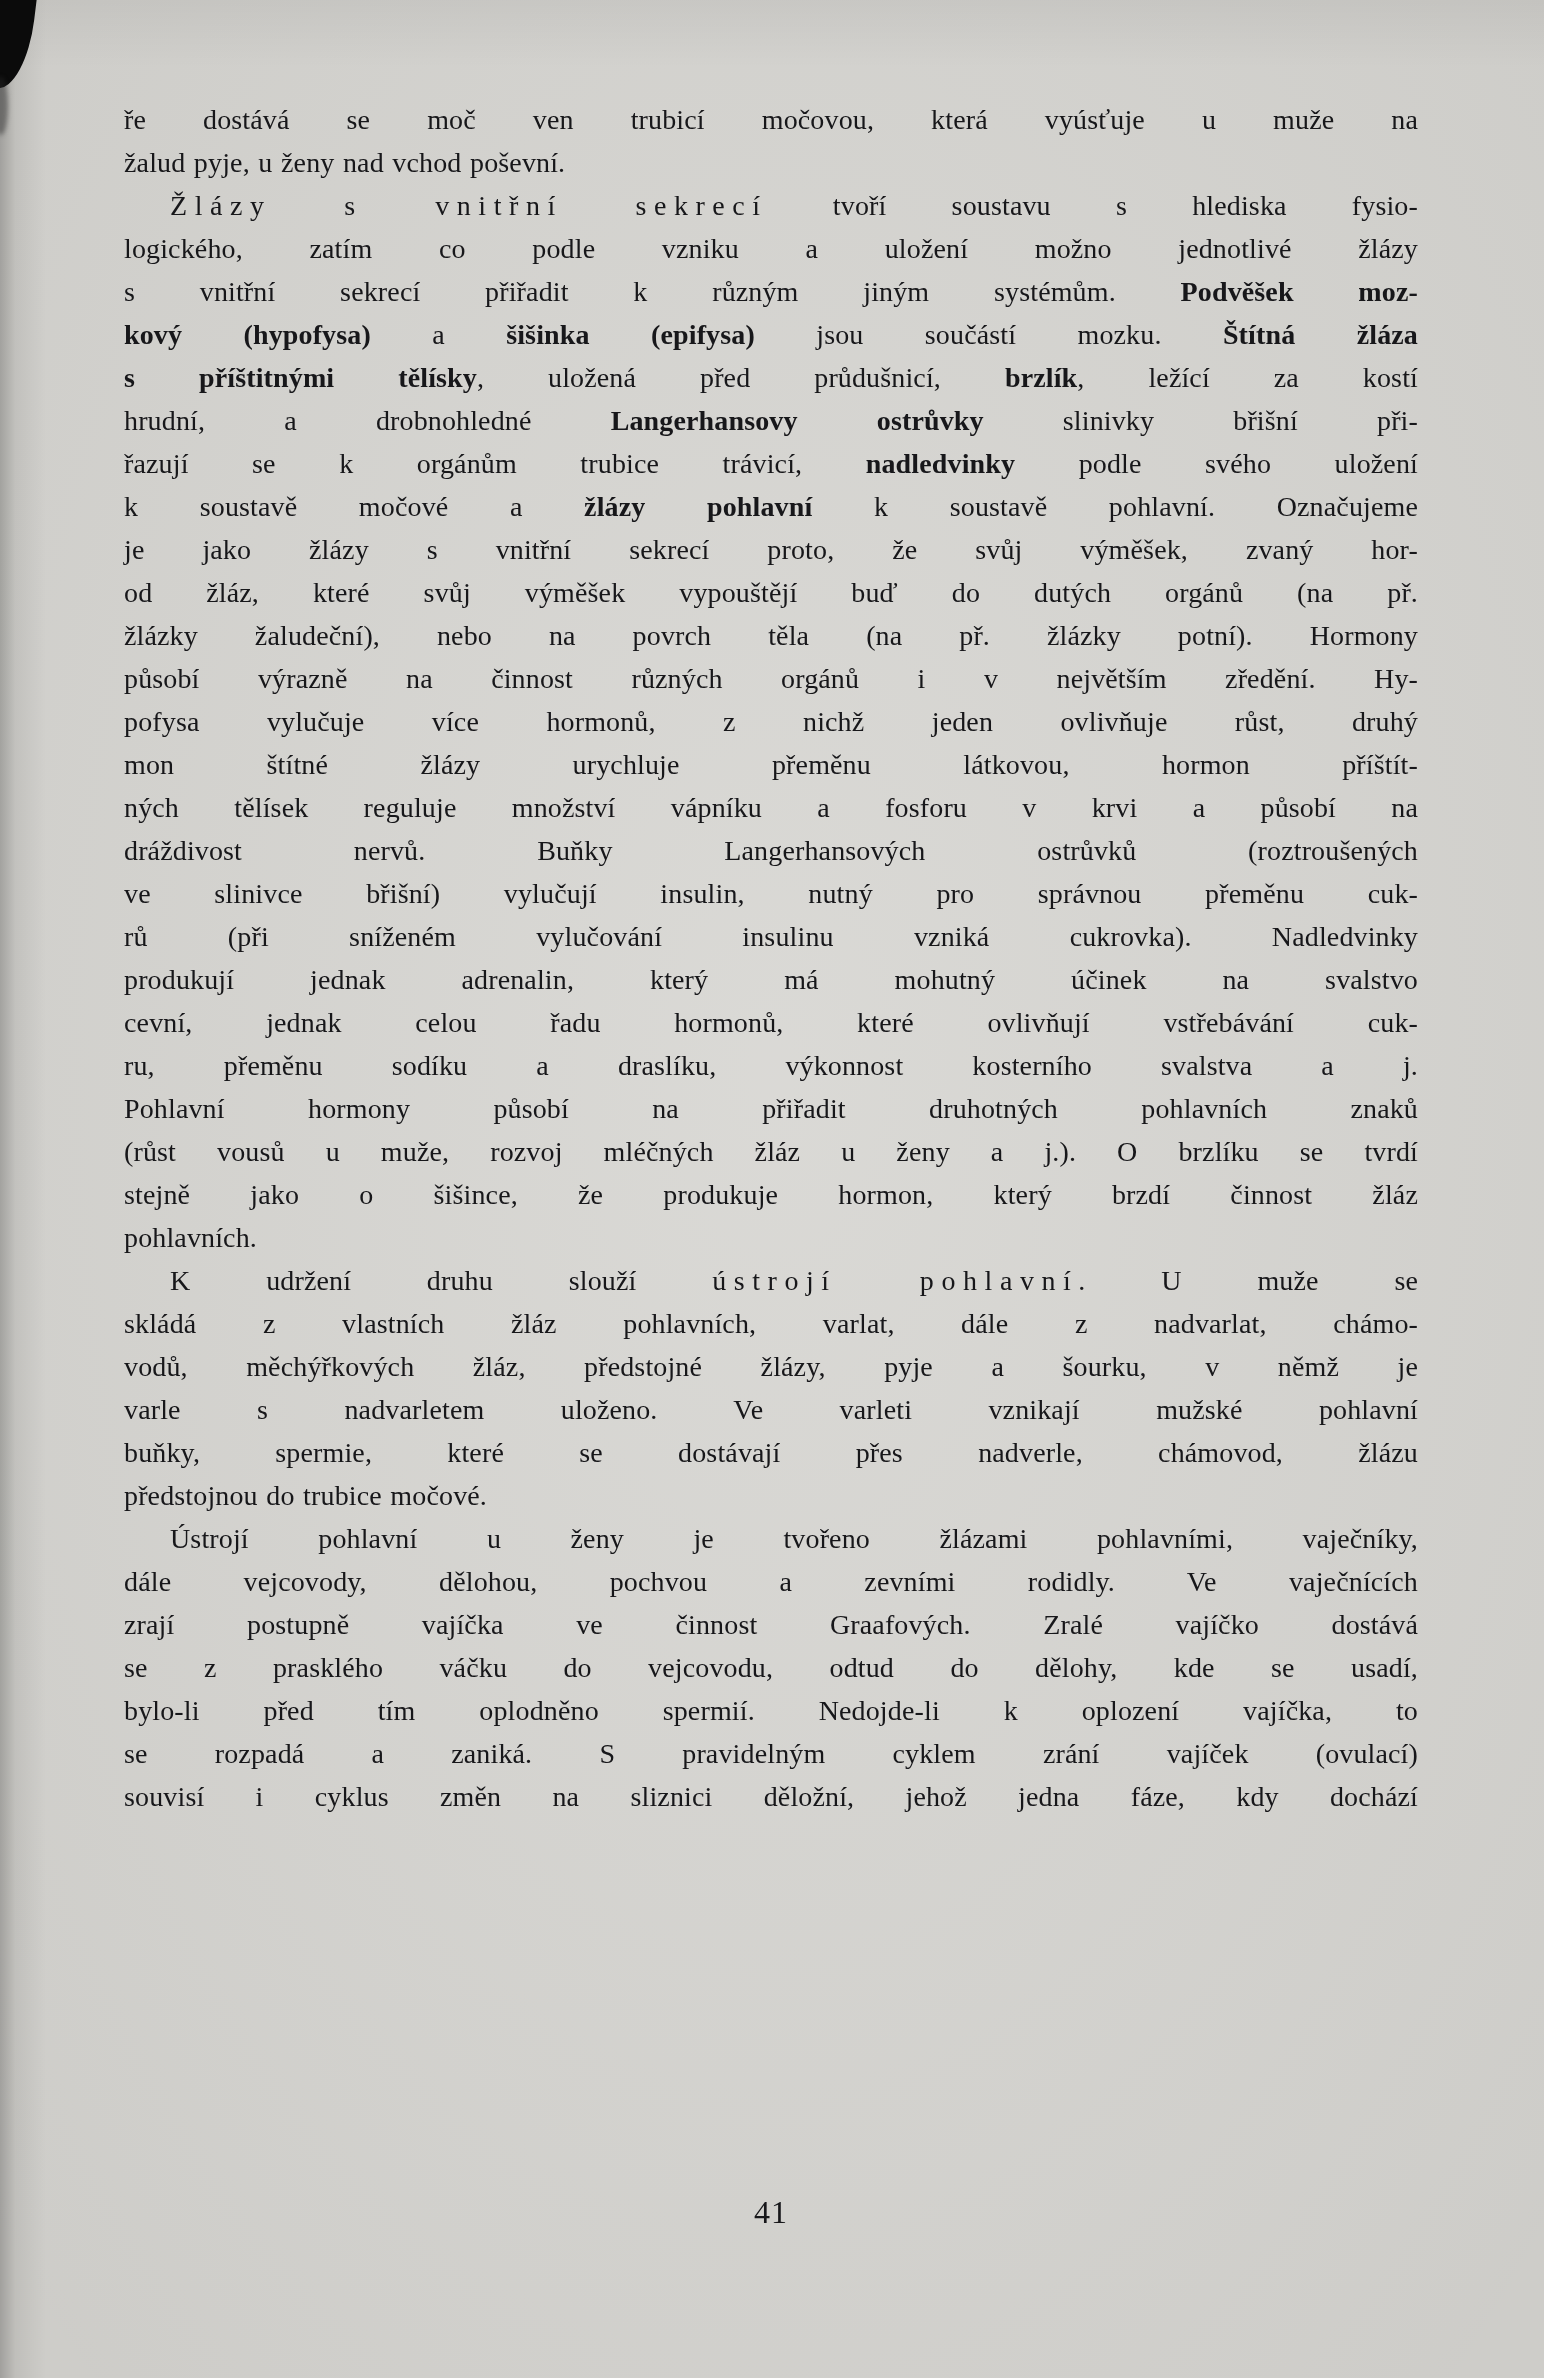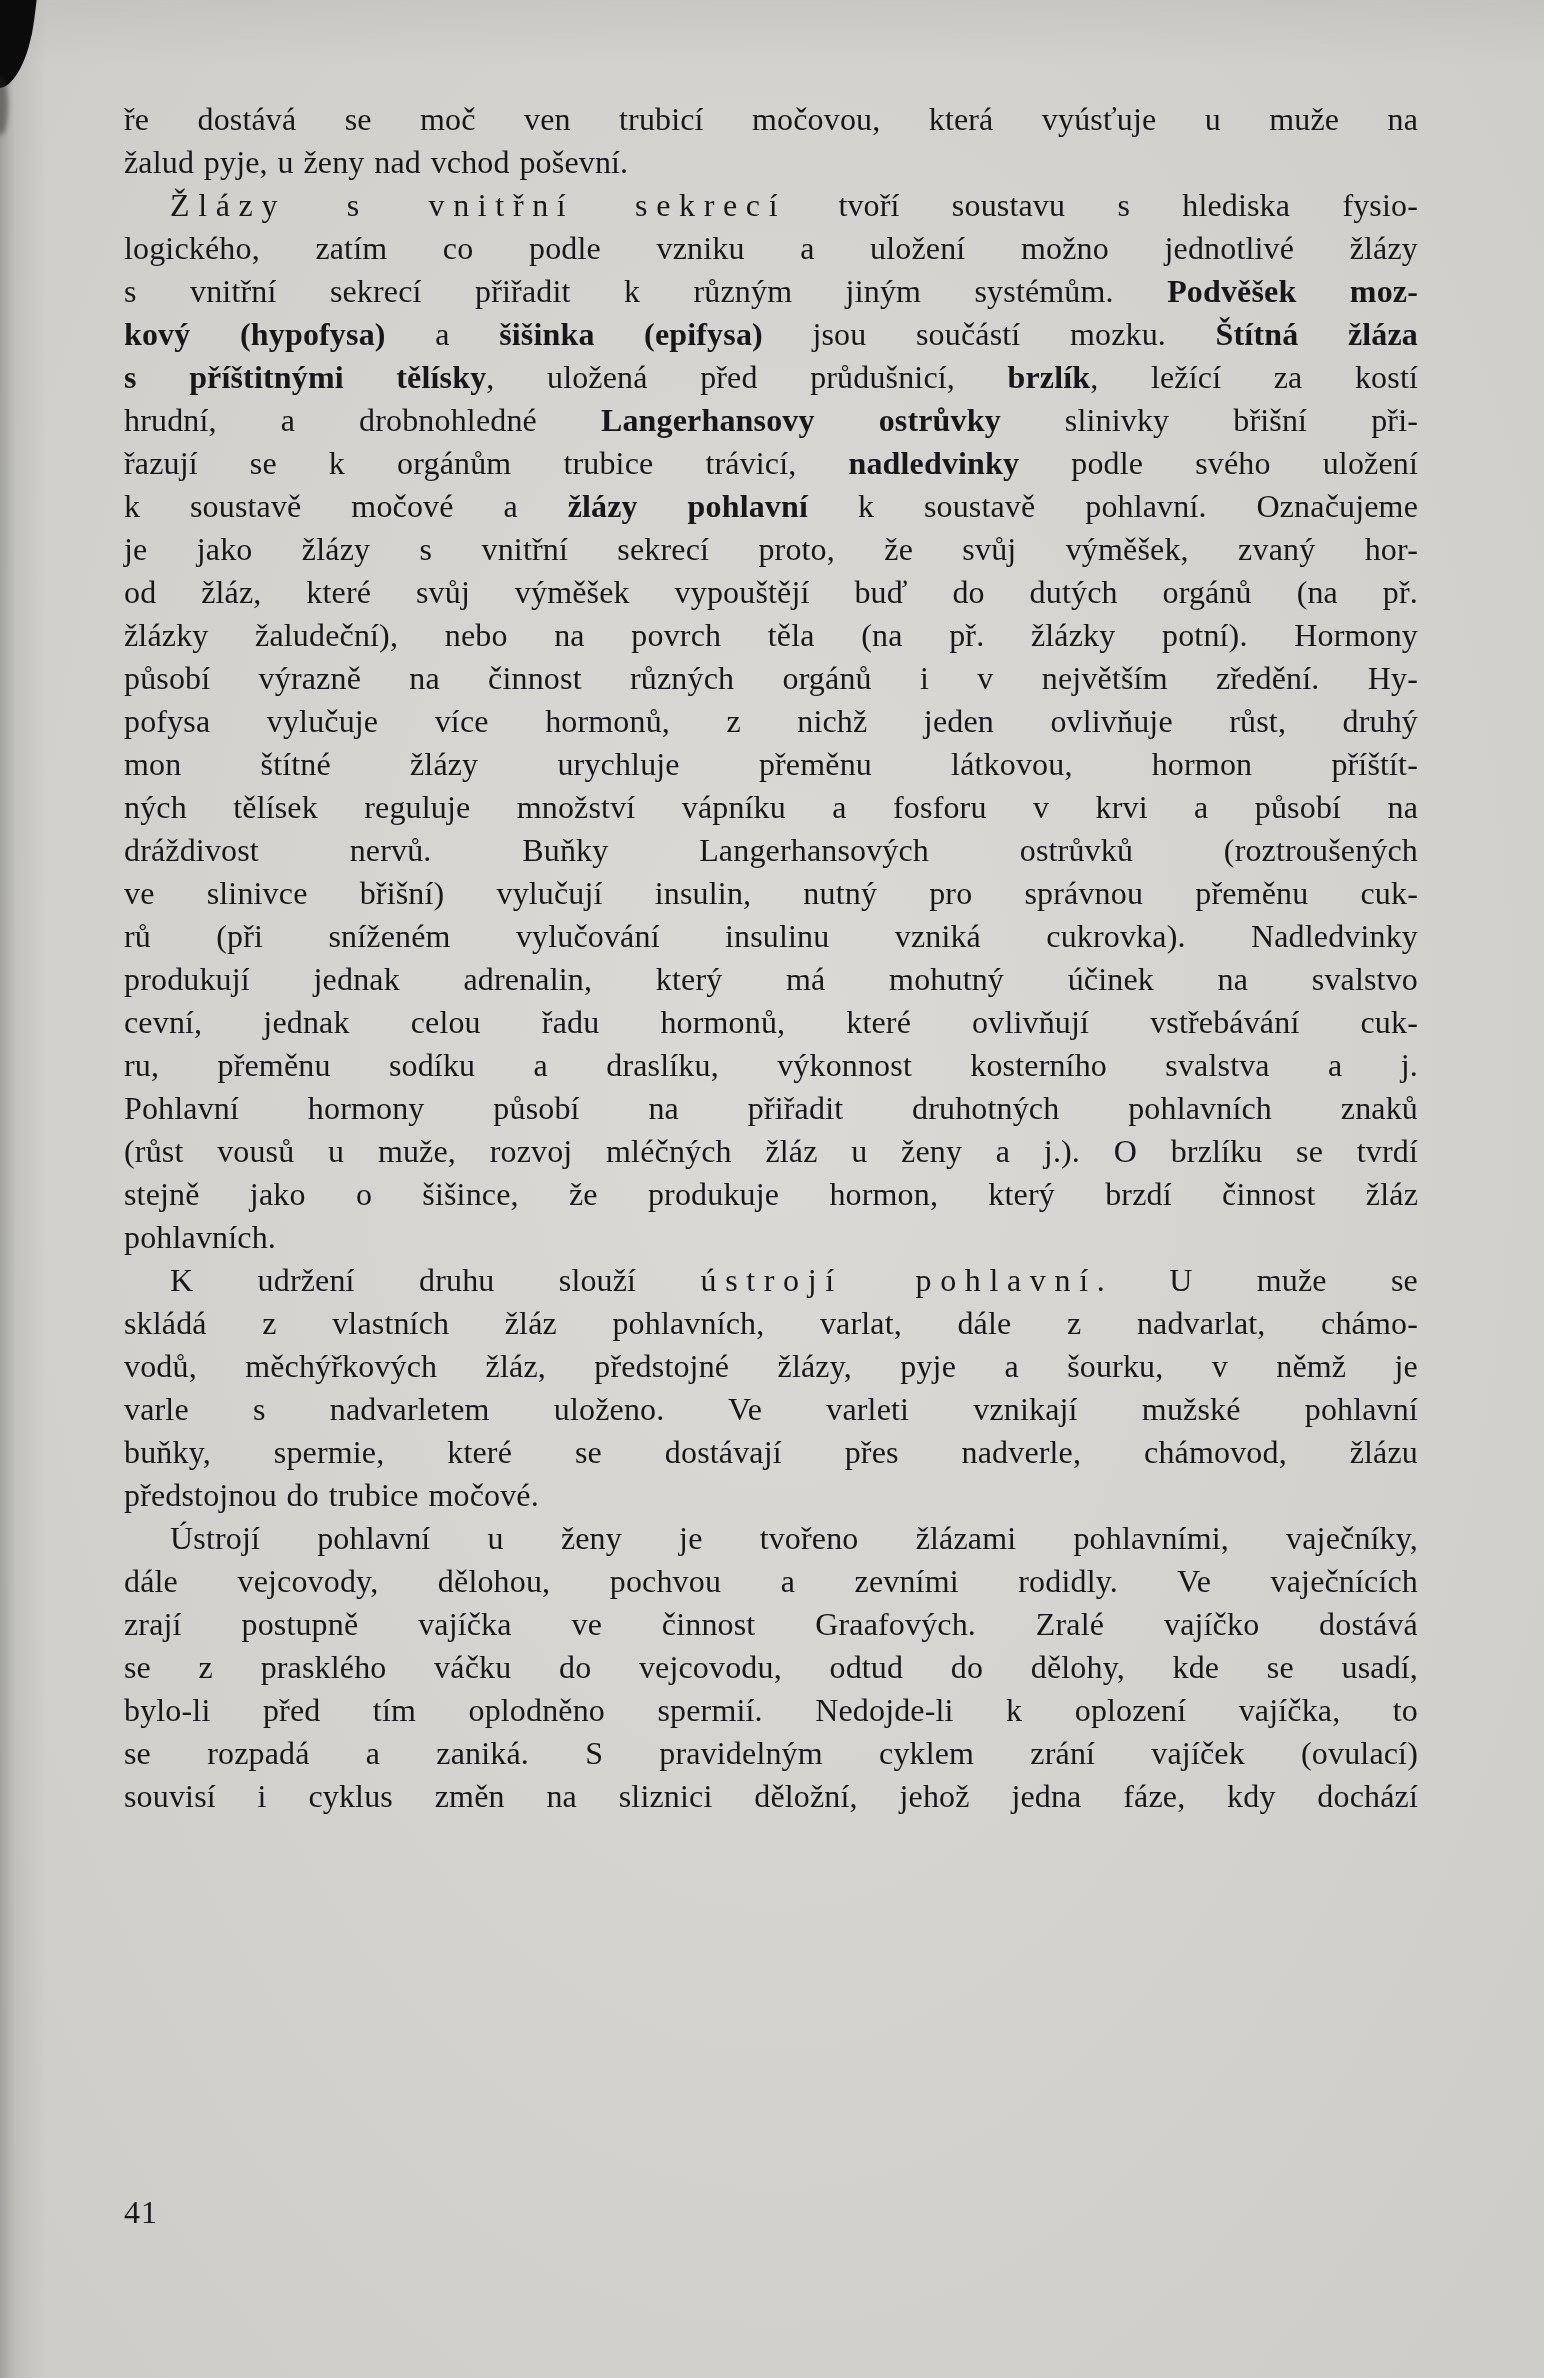--- a/index.html
+++ b/index.html
@@ -36,37 +36,38 @@
     border-radius: 50%;
     filter: blur(1.9px);
   }
   .text-block {
     position: absolute;
     left: 124px;
     top: 98px;
     width: 1294px;
   }
   .line {
-    font-size: 32px;
+    font-size: 28px;
     line-height: 43px;
     text-align: justify;
     text-align-last: justify;
     letter-spacing: 0.005em;
     word-spacing: 0.05em;
     text-rendering: optimizeLegibility;
   }
   .line.last { text-align-last: left; }
   .line.indent { text-indent: 46px; }
   .bold { font-weight: bold; }
   .spaced { letter-spacing: 0.27em; }
   .page-number {
     position: absolute;
     top: 2194px;
     left: 124px;
     width: 1294px;
+    text-align: center;
     font-size: 32px;
     letter-spacing: 0.03em;
   }
 </style>
 </head>
 <body>
 
 <div class="page">
   <div class="scan-artifact-corner"></div>
   <div class="scan-artifact-smudge"></div>

